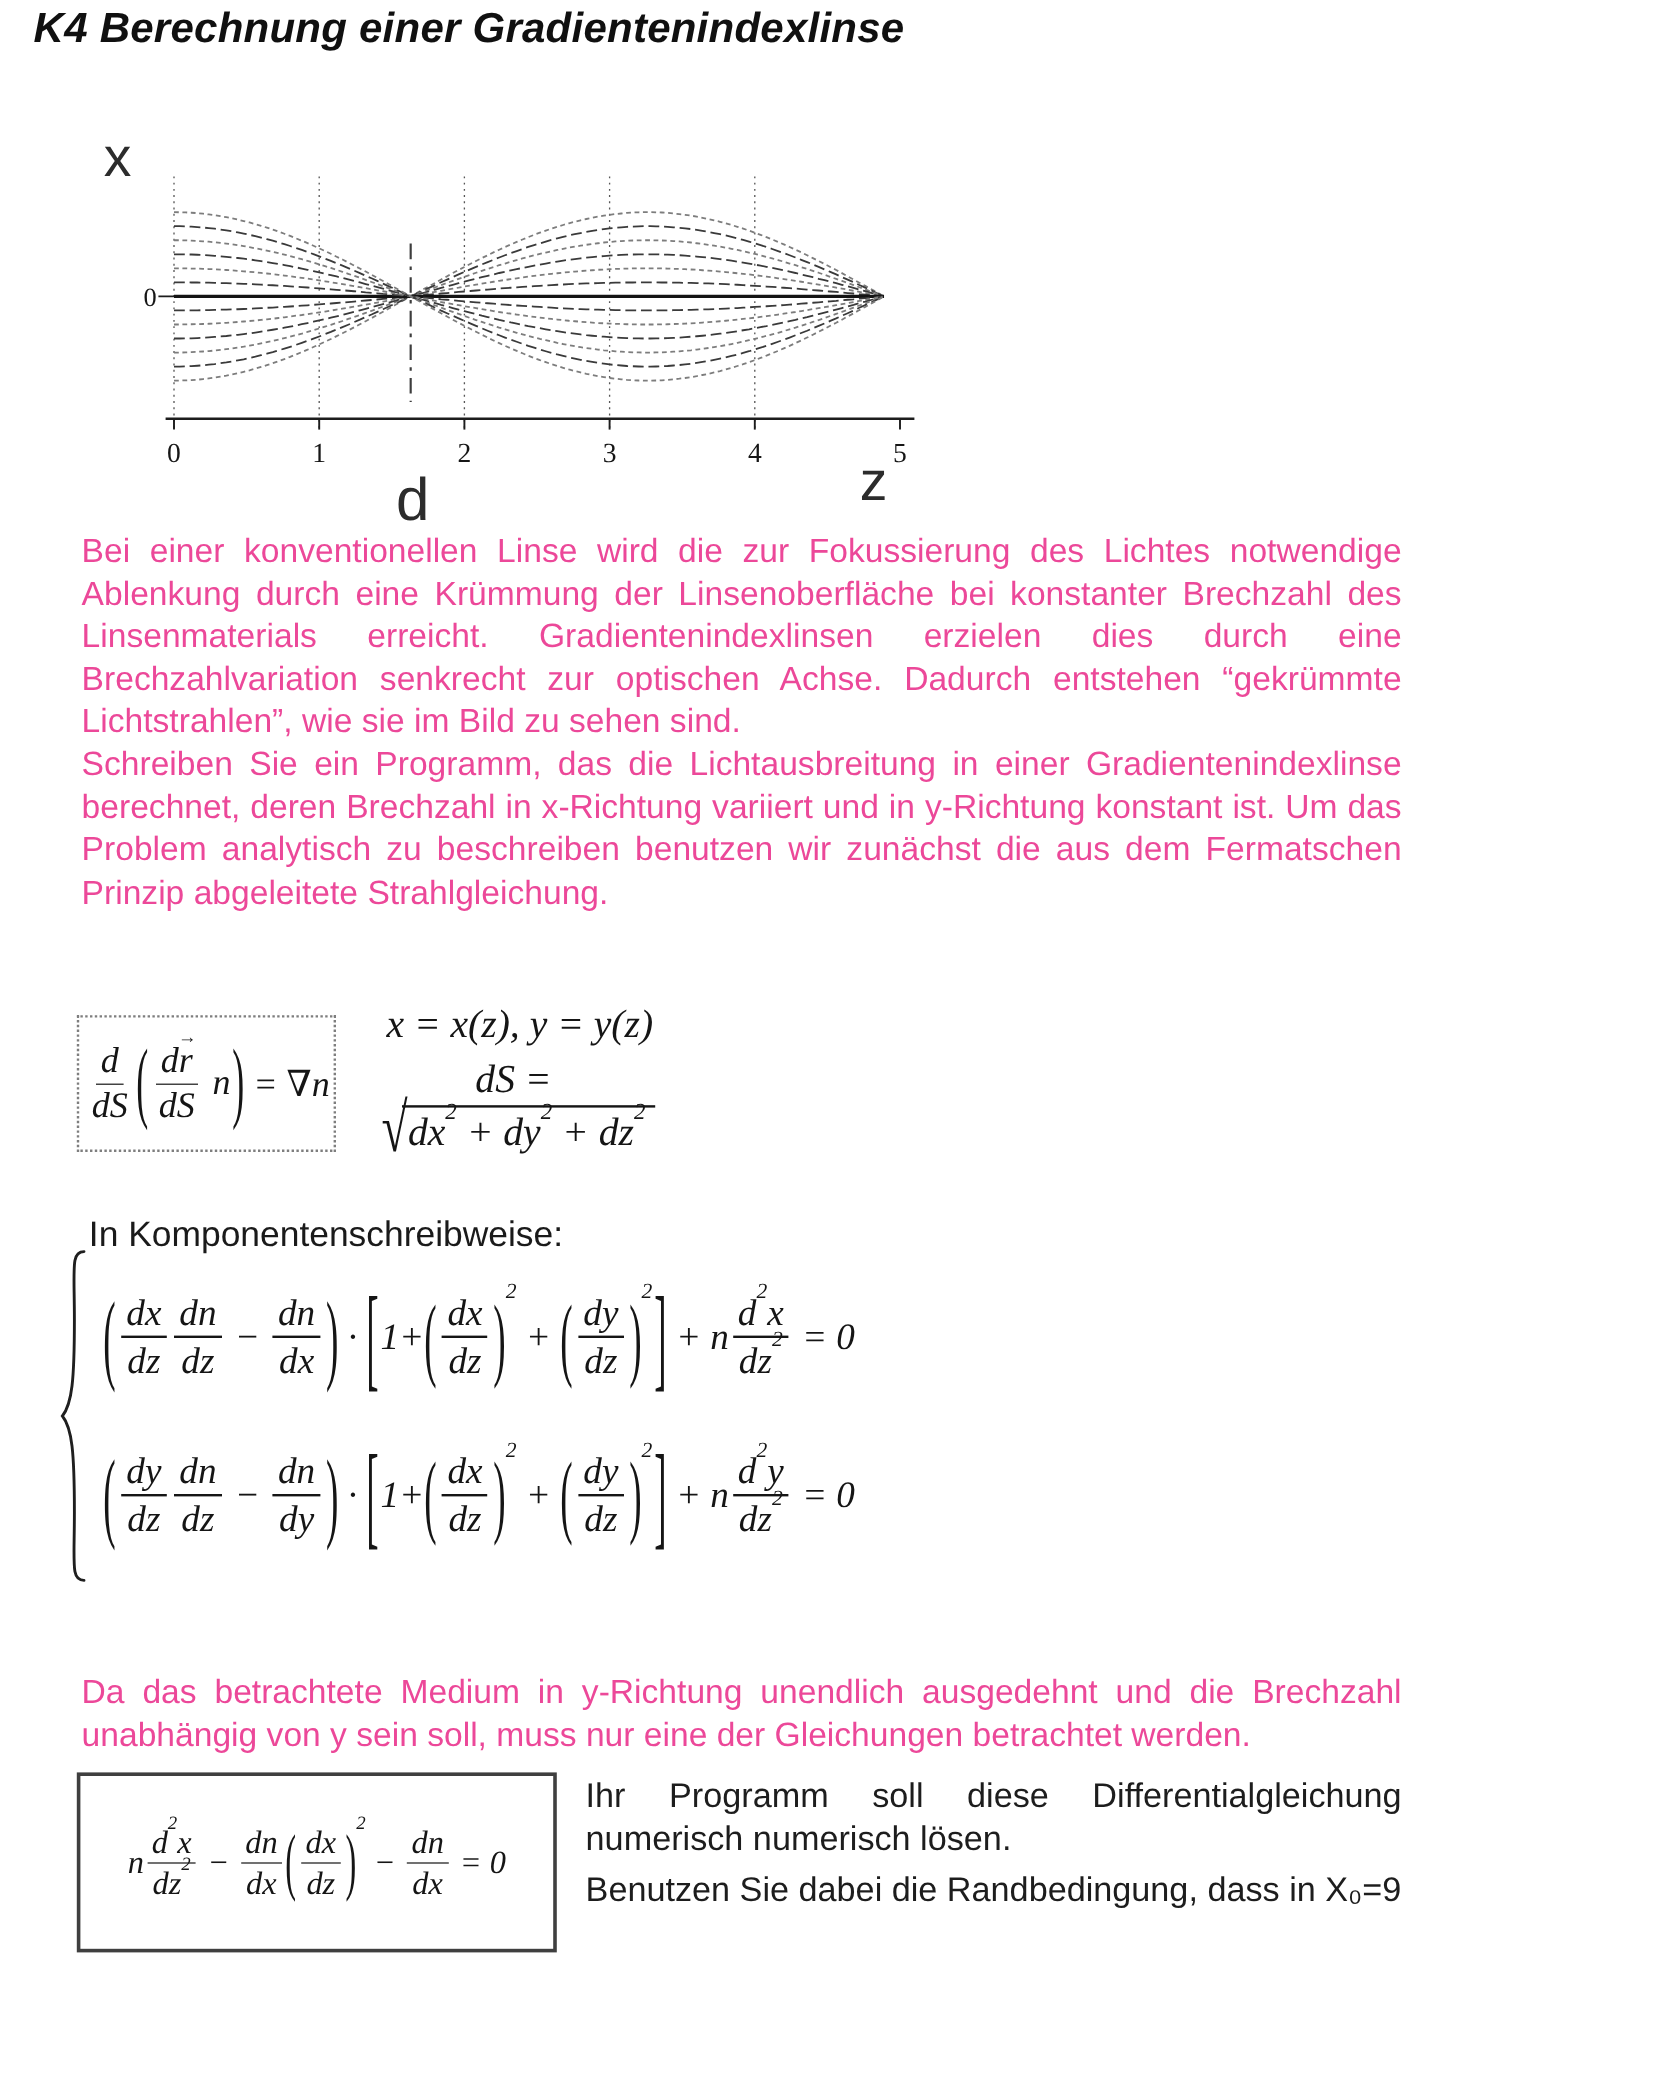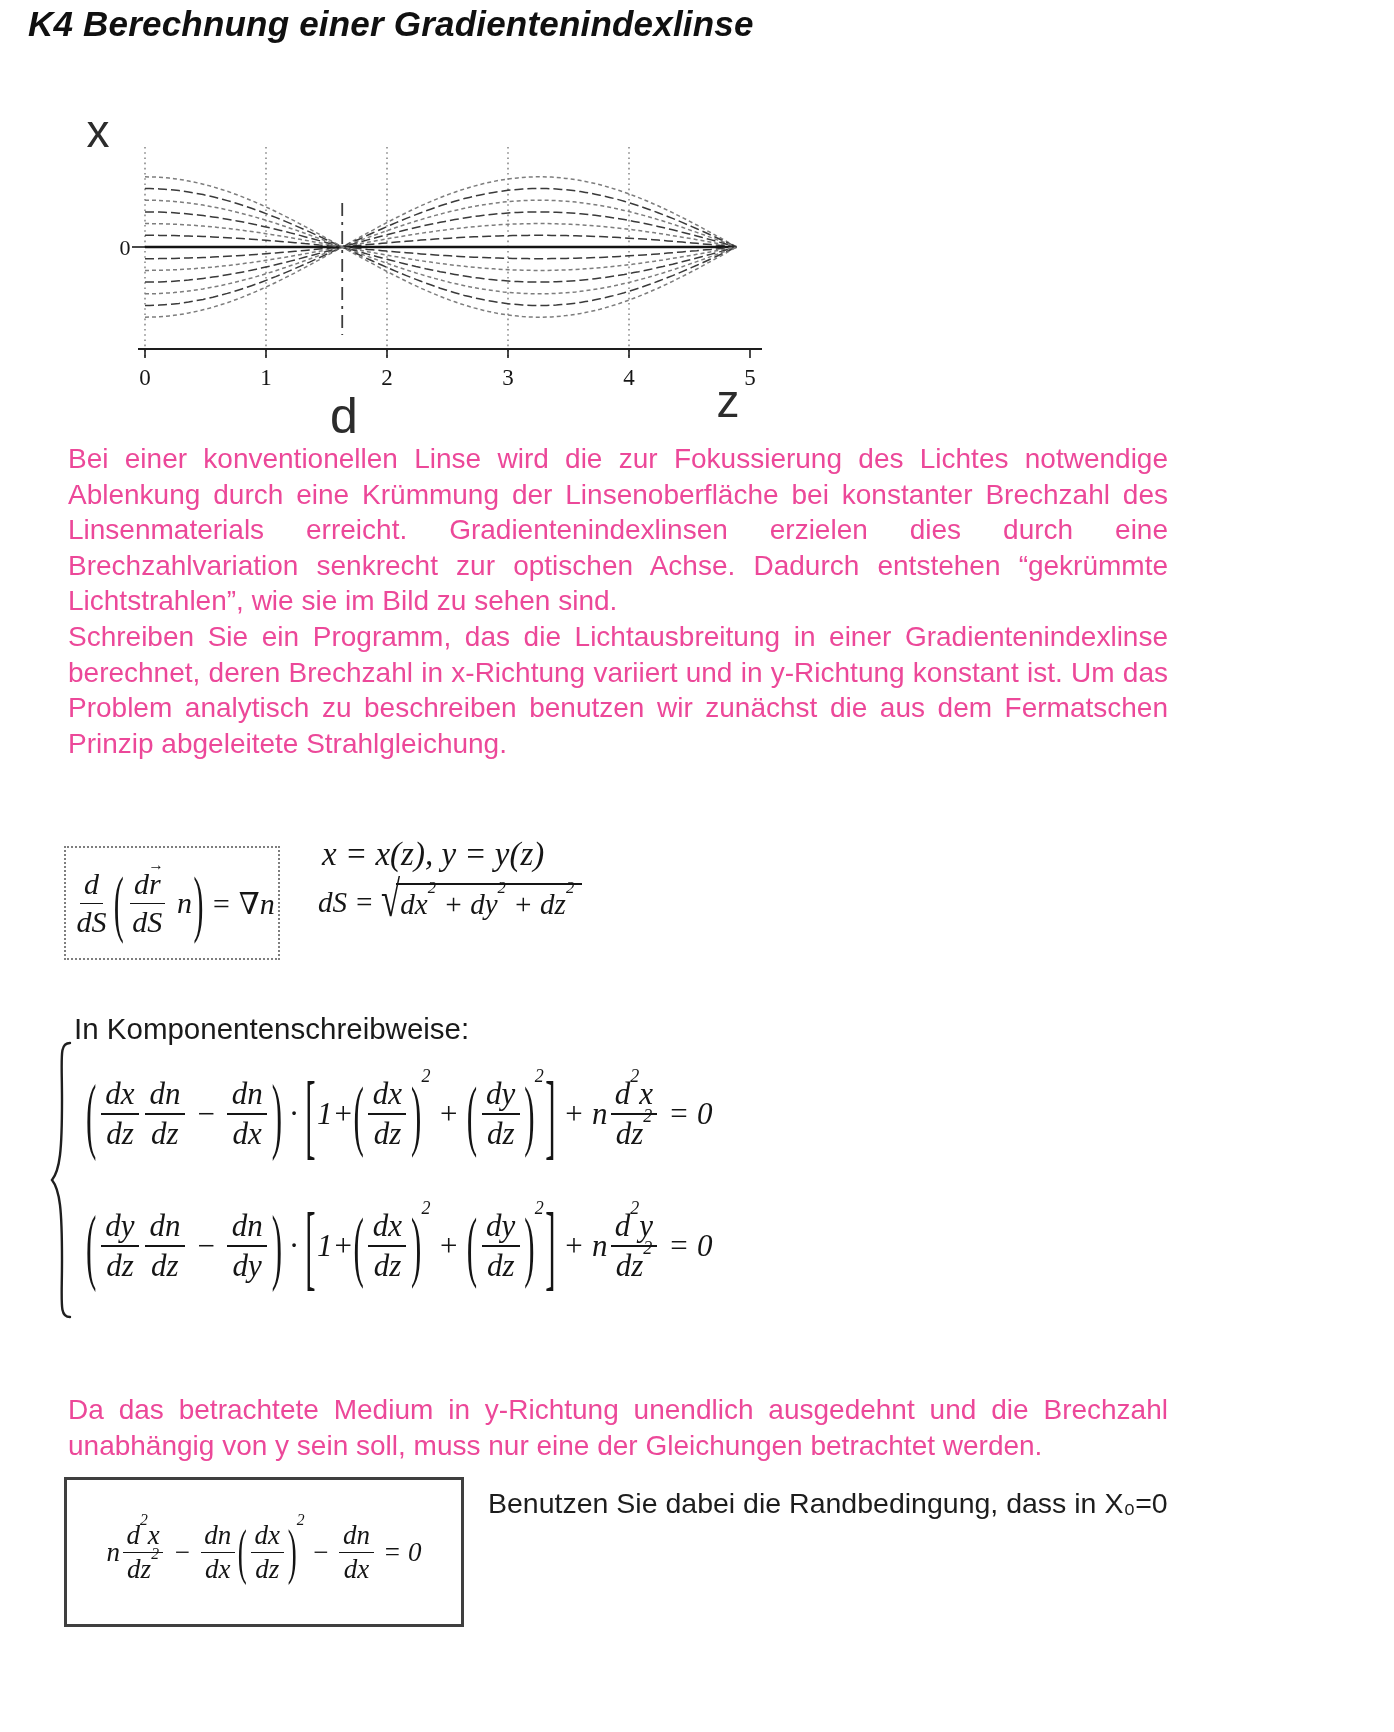--- a/index.html
+++ b/index.html
@@ -38,21 +38,21 @@
   .vec .arr{position:absolute;left:50%;top:-.72em;transform:translateX(-42%);
             font-size:.52em;font-style:normal;}
 
   .raybox{position:absolute;left:64px;top:846px;width:212px;height:110px;
           border:2px dotted #7e7e7e;display:flex;align-items:center;justify-content:center;}
   .raybox .mrow{font-size:30px;}
 
   .paramline{position:absolute;left:322px;top:836px;font-size:33px;
              font-family:"Liberation Serif","DejaVu Serif",serif;font-style:italic;color:#151515;}
   .dsline{position:absolute;left:318px;top:882px;}
-  .dsline .mrow{font-size:29px;}
+  .dsline .mrow{font-size:33px;flex-direction:column;}
 
   .system{position:absolute;left:46px;top:1040px;display:flex;align-items:center;gap:10px;}
   .eqcol{display:flex;flex-direction:column;gap:54px;}
   .eqcol .mrow{font-size:31px;}
 
   .odebox{position:absolute;left:64px;top:1477px;width:394px;height:144px;border:3px solid #3f3f3f;
           display:flex;align-items:center;justify-content:center;}
   .odebox .mrow{font-size:27px;}
 
   .rightcol{position:absolute;left:488px;top:1479px;width:680px;}
@@ -137,16 +137,17 @@
 
   <div class="textblock" id="tb-medium">
     <p>Da das betrachtete Medium in y-Richtung unendlich ausgedehnt und die Brechzahl unabhängig von y sein soll, muss nur eine der Gleichungen betrachtet werden.</p>
   </div>
 
   <div class="odebox">
     <span class="mrow"><span class="mi">n</span><span class="frac"><span class="num"><span class="mi">d</span><span class="msup">2</span><span class="mi">x</span></span><span class="den"><span class="mi">dz</span><span class="msup">2</span></span></span><span class="mi"> − </span><span class="frac"><span class="num"><span class="mi">dn</span></span><span class="den"><span class="mi">dx</span></span></span><span class="grp"><span class="fence" style="transform: scaleY(2.3);">(</span><span class="grpc"><span class="frac"><span class="num"><span class="mi">dx</span></span><span class="den"><span class="mi">dz</span></span></span></span><span class="fence" style="transform: scaleY(2.3);">)</span></span><span class="msup">2</span><span class="mi"> − </span><span class="frac"><span class="num"><span class="mi">dn</span></span><span class="den"><span class="mi">dx</span></span></span><span class="mi"> = 0</span></span>
   </div>
 
   <div class="rightcol">
-    <p class="last">Benutzen Sie dabei die Randbedingung, dass in X₀=0</p>
+    <p>Ihr Programm soll diese Differentialgleichung numerisch numerisch lösen.</p>
+    <p class="last">Benutzen Sie dabei die Randbedingung, dass in X₀=9</p>
   </div>
 
 </div>
 
 </body></html>

